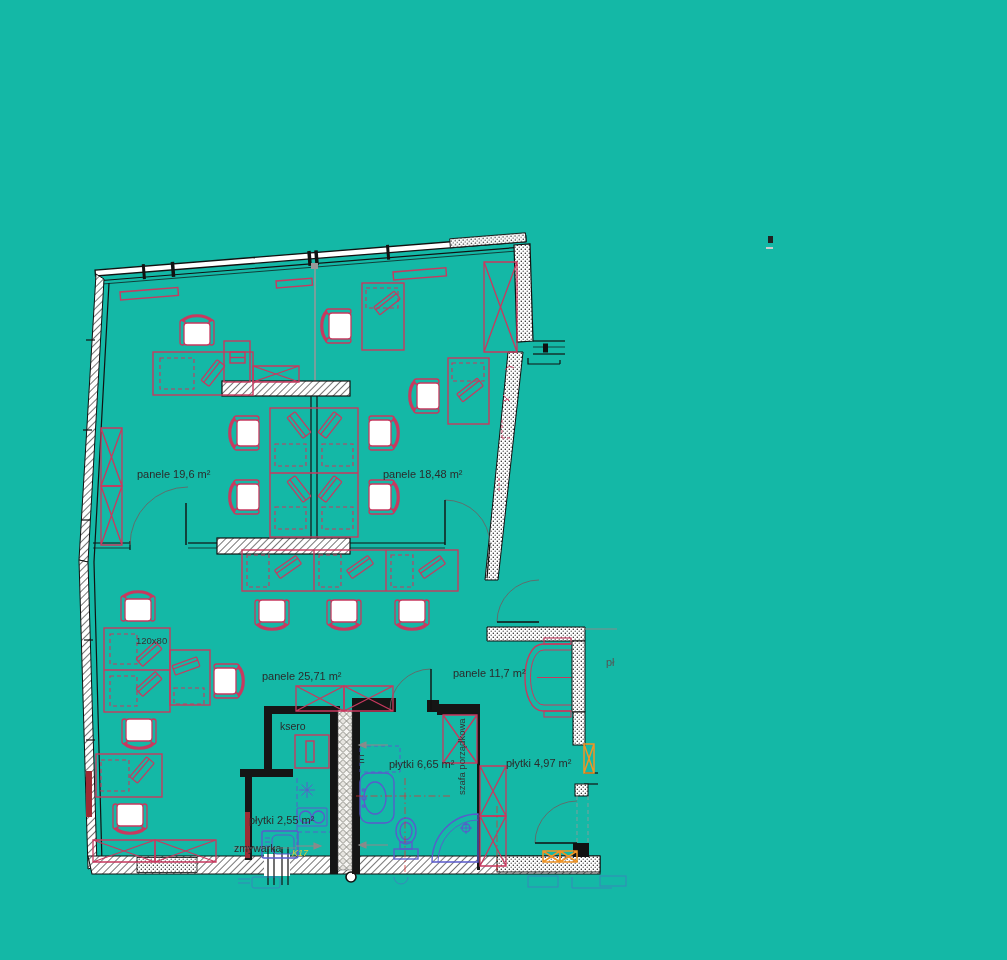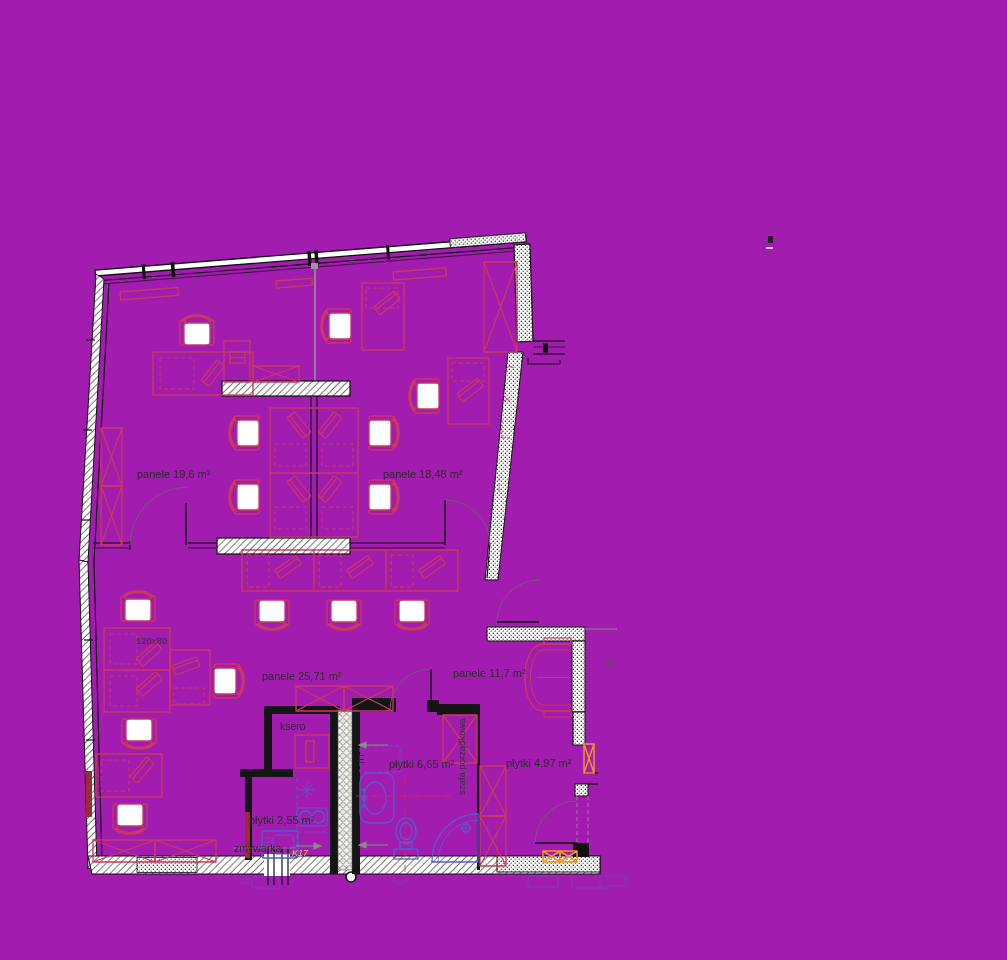--- a/index.html
+++ b/index.html
@@ -1,16 +1,16 @@
 <!DOCTYPE html>
 <html><head>
 <meta charset="utf-8">
 <style>
   html,body{margin:0;padding:0;background:#fff;}
-  #canvas{position:relative;width:1007px;height:960px;background:#a21caf;overflow:hidden;
+  #canvas{position:relative;width:1007px;height:960px;background:#14b8a6;overflow:hidden;
           font-family:"Liberation Sans",sans-serif;}
   svg text{font-family:"Liberation Sans",sans-serif;fill:#2b2b2b;}
   .rlabel{font-size:11px;}
   .small{font-size:9.5px;fill:#333;}
   .mid{font-size:10.5px;}
   .dd{stroke-dasharray:4 3;stroke-width:1.1;}
   .wallln{stroke:#111;stroke-width:1.2;fill:none;}
   .thinln{stroke:#111;stroke-width:0.7;fill:none;}
   .arc{stroke:#666;stroke-width:0.9;fill:none;}
   .leaf{stroke:#111;stroke-width:1.4;fill:none;}

